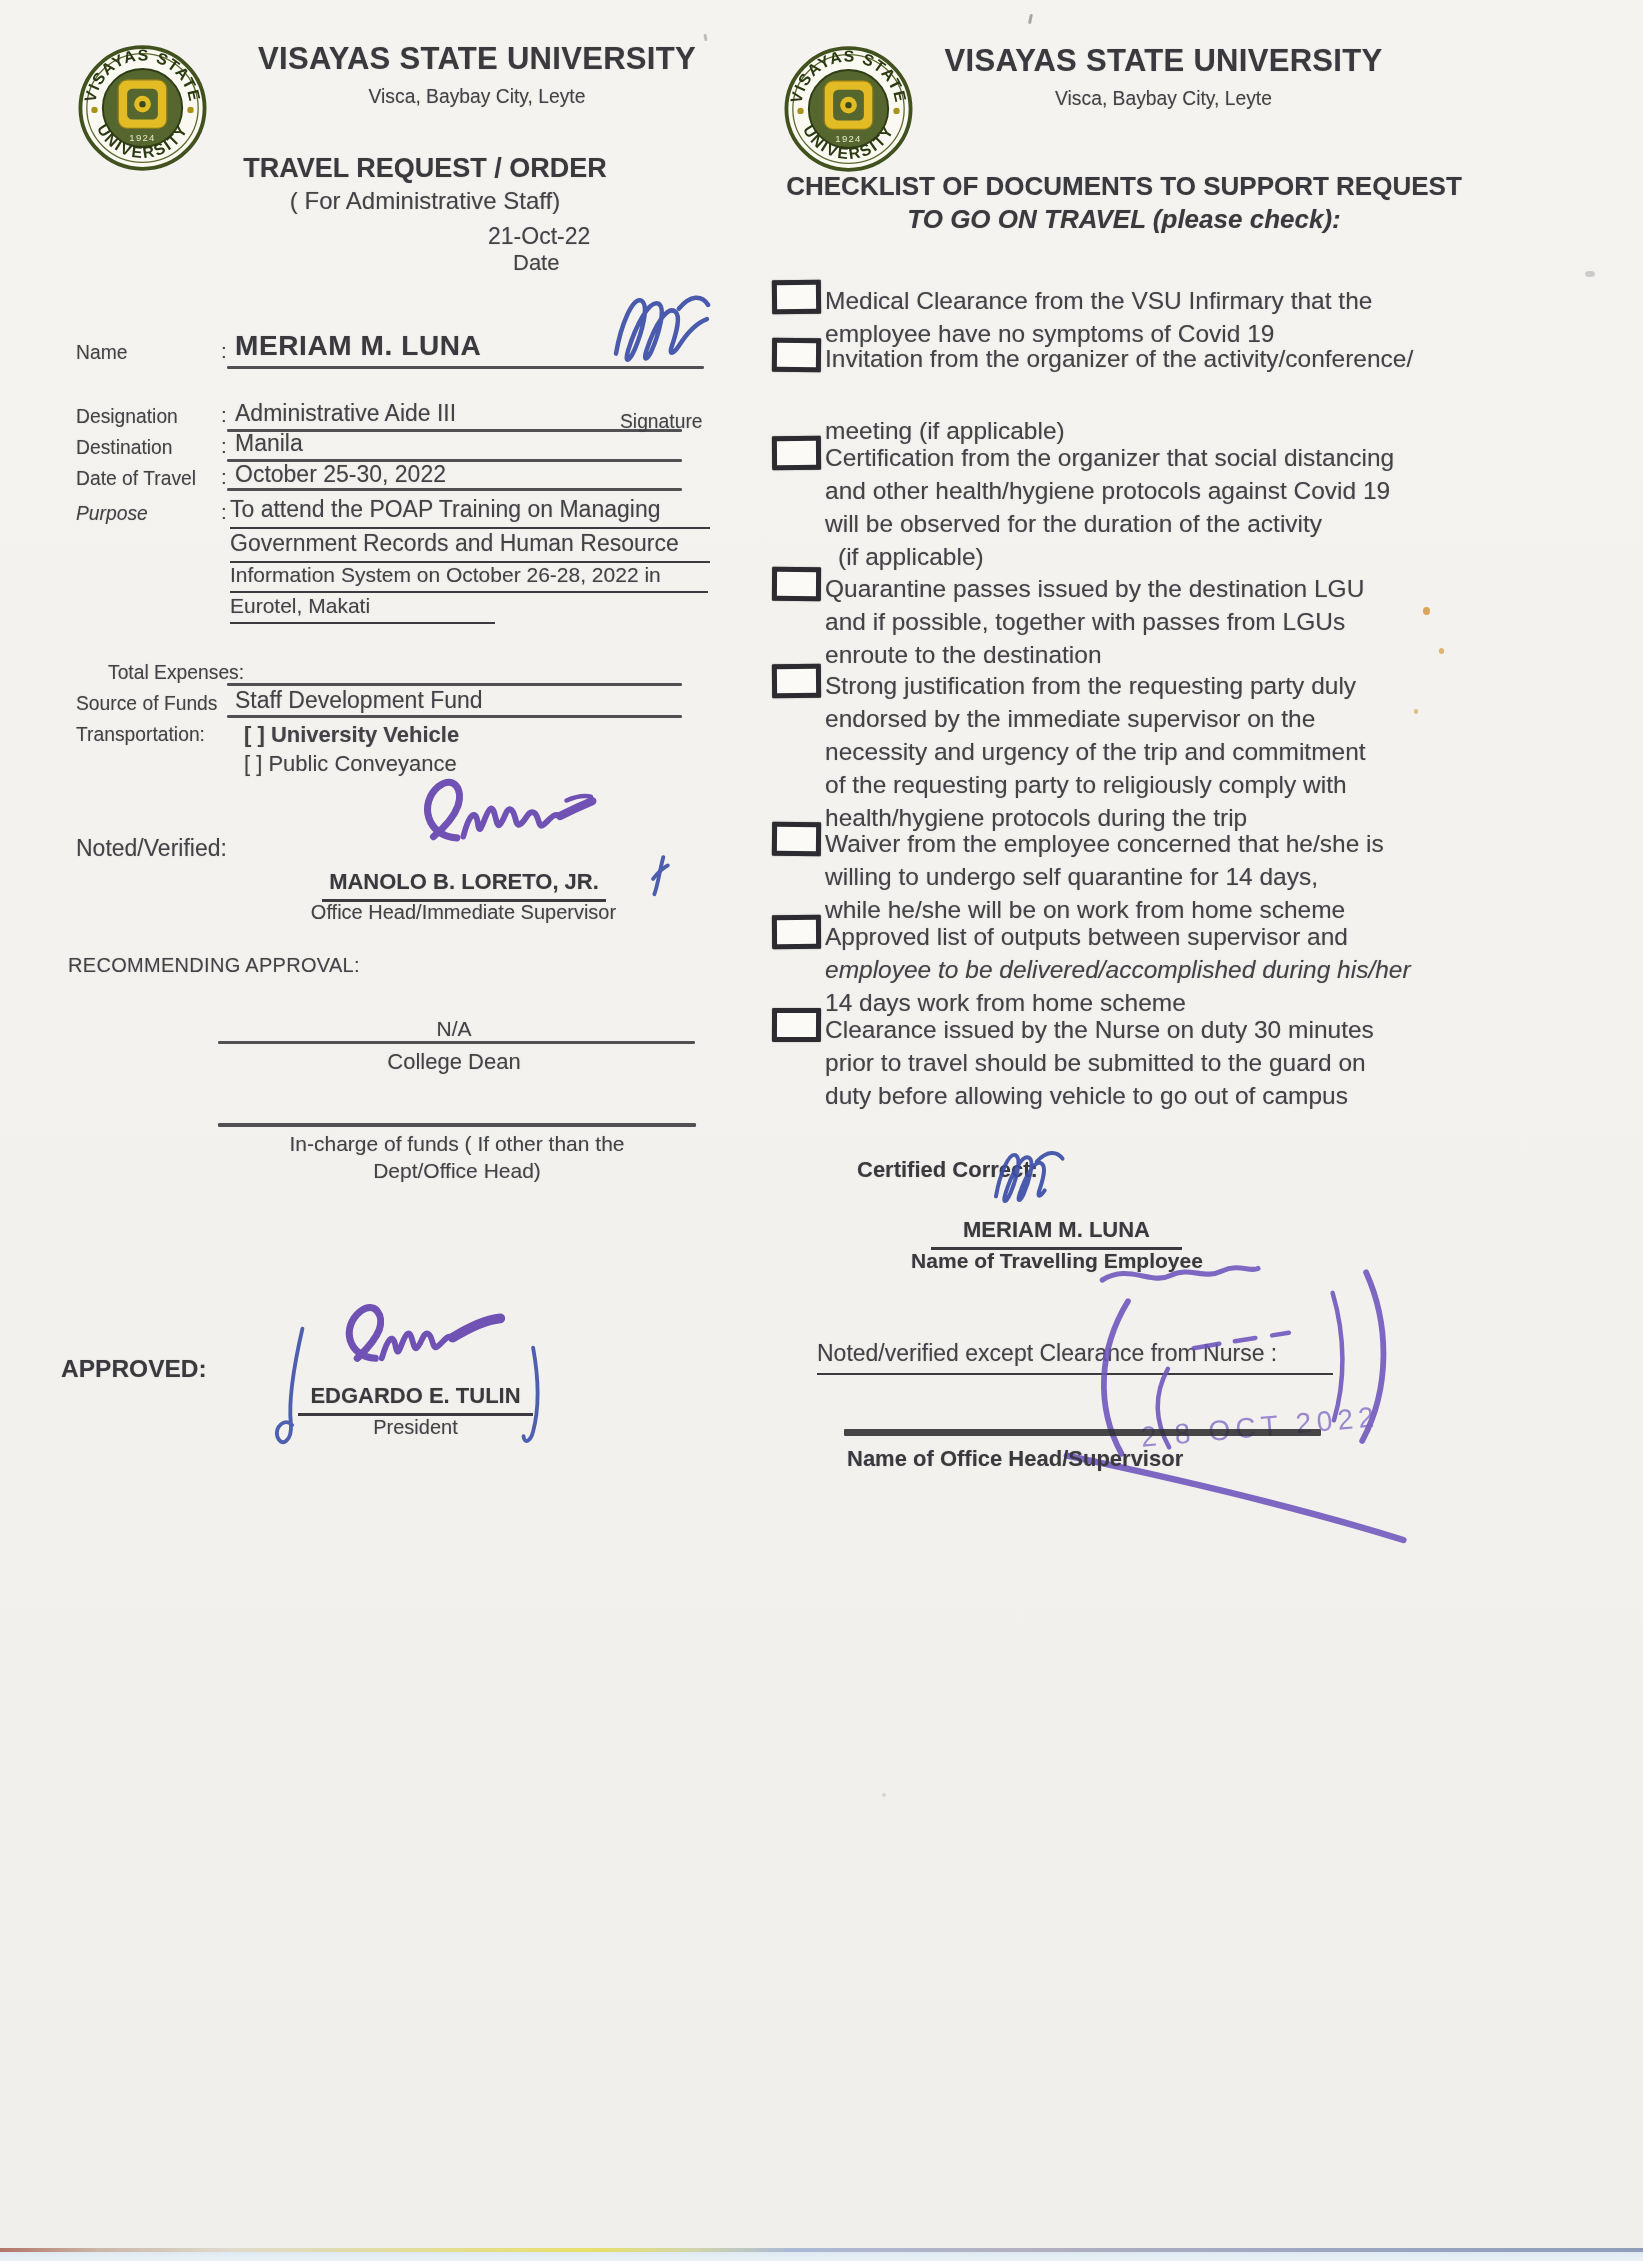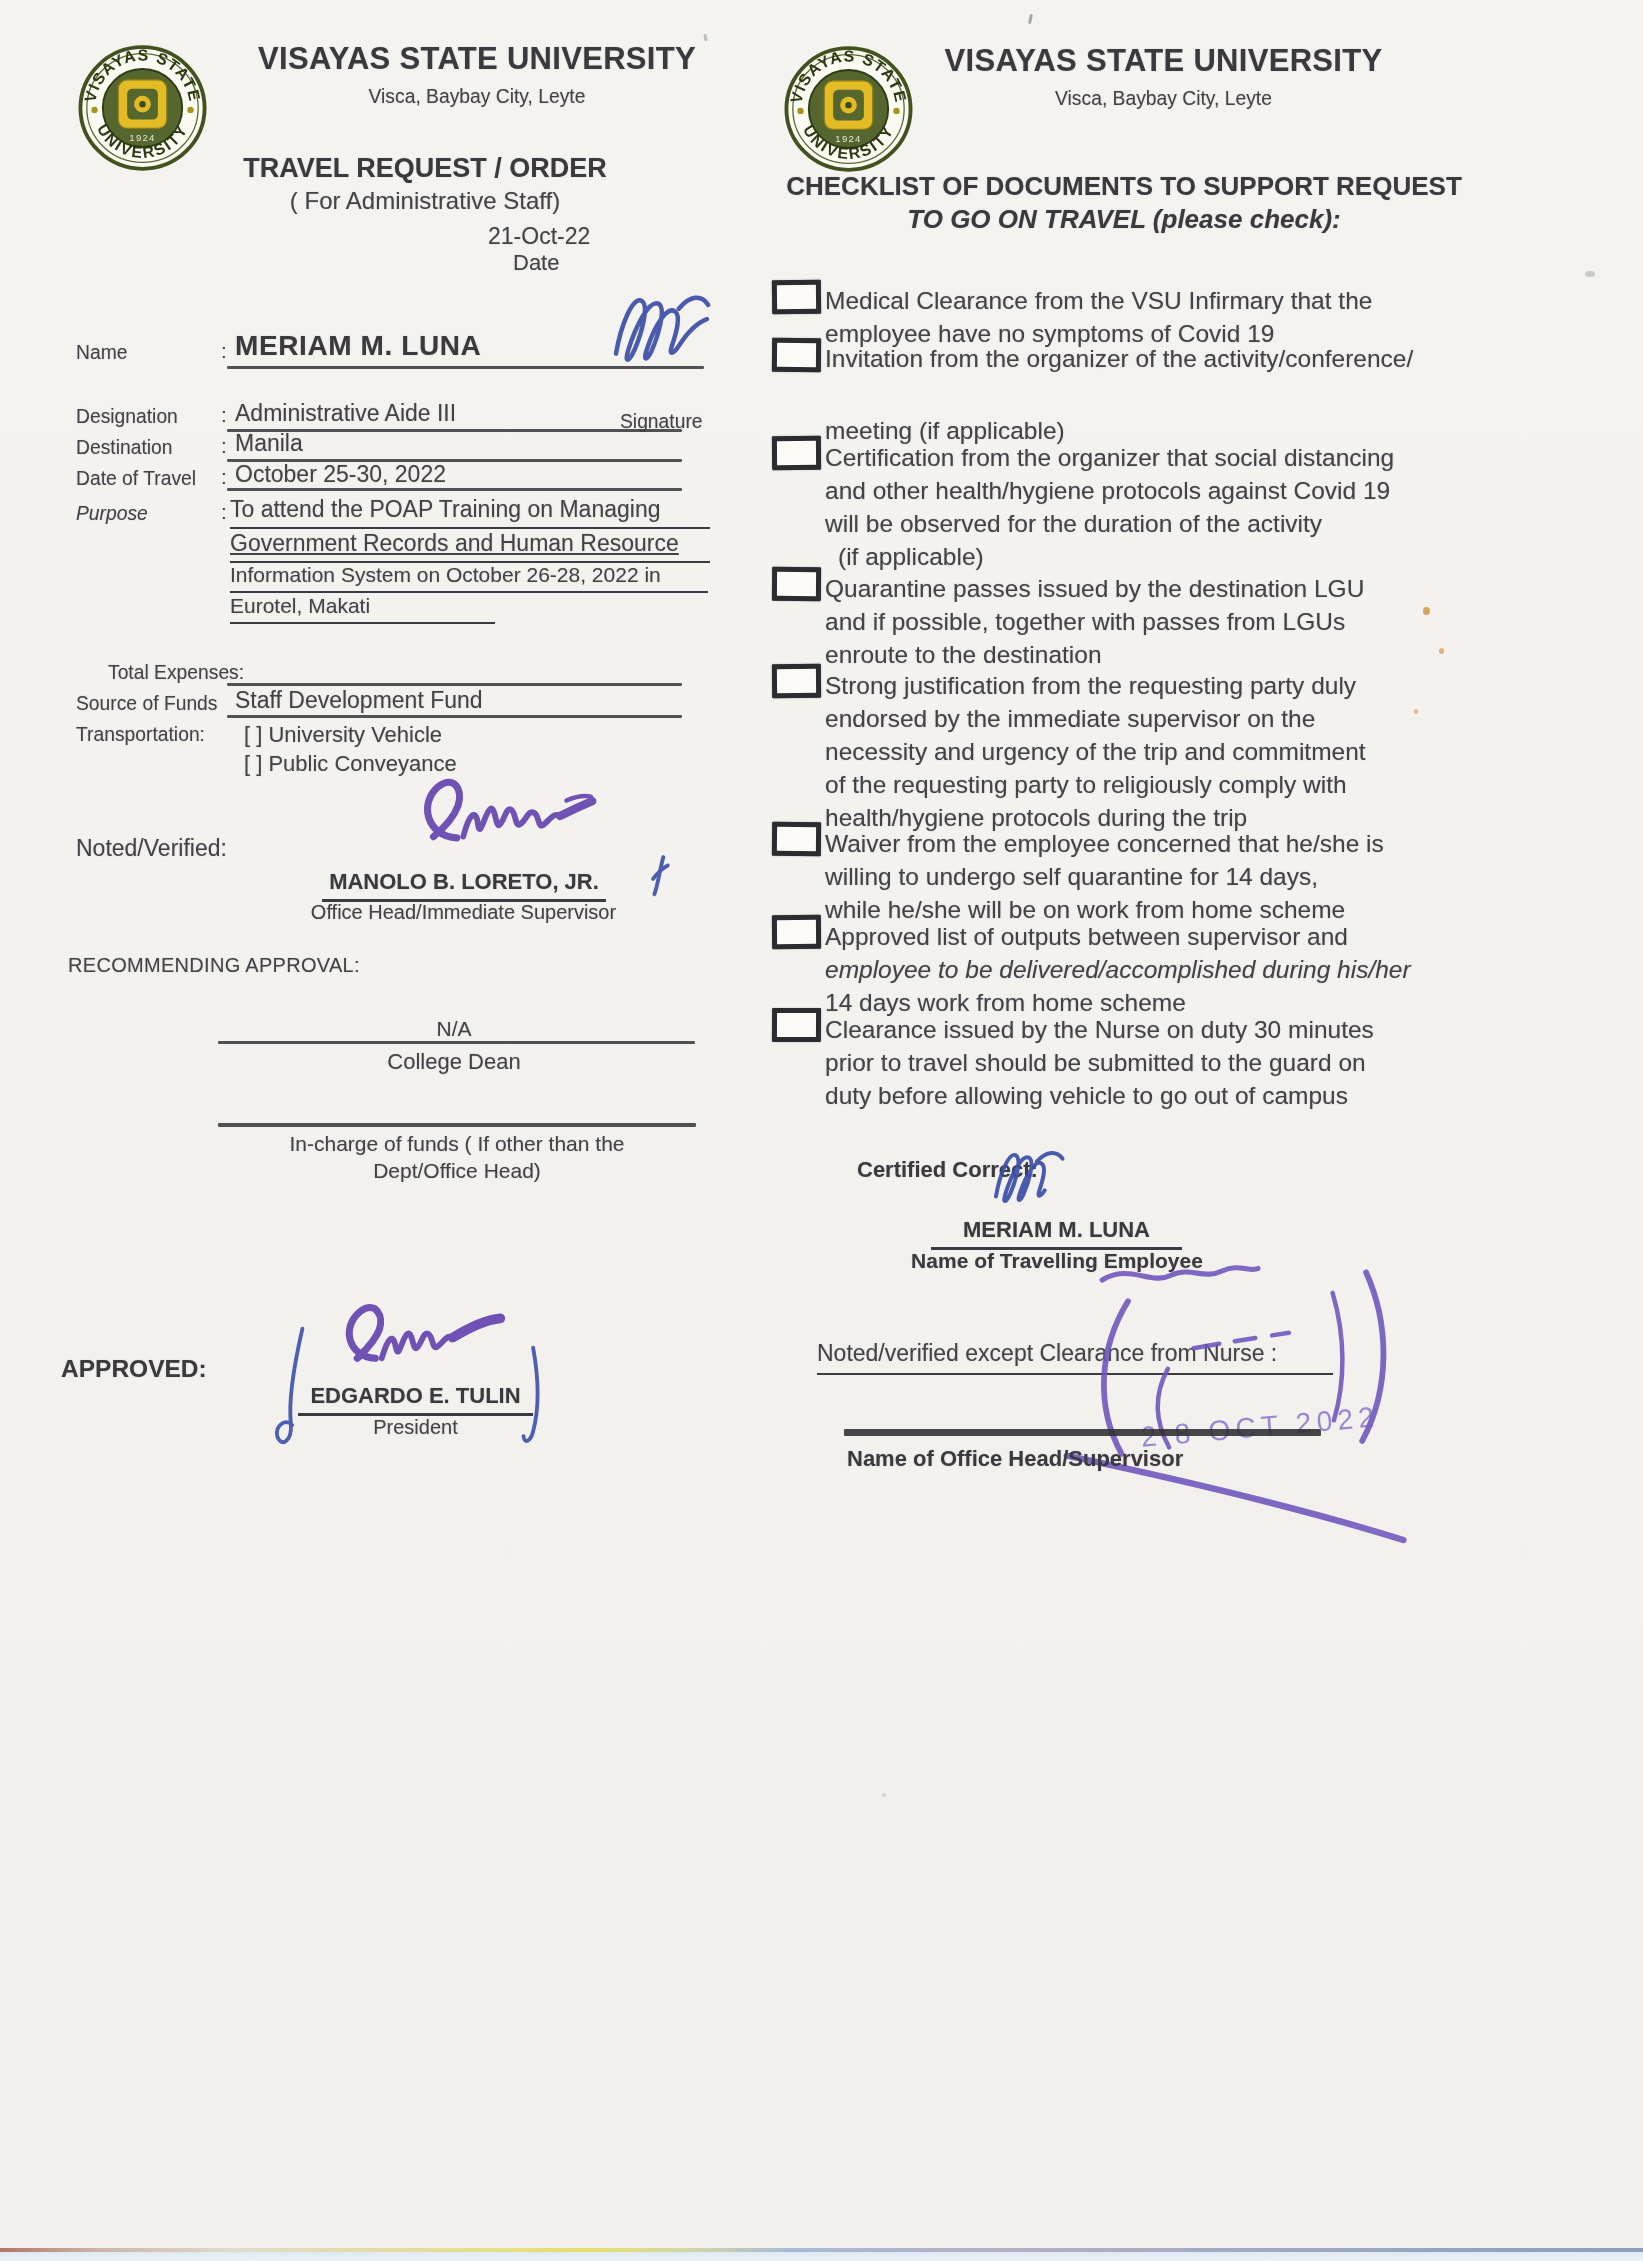--- a/index.html
+++ b/index.html
@@ -80,31 +80,31 @@
   <div class="rule" style="left:227px;top:459px;width:455px;height:2.6px;"></div>
 
   <div class="t" style="left:76px;top:468px;font-size:19.3px;">Date of Travel</div>
   <div class="t" style="left:221px;top:465px;font-size:20.6px;">:</div>
   <div class="t" style="left:235px;top:461px;font-size:23px;">October 25-30, 2022</div>
   <div class="rule" style="left:227px;top:488px;width:455px;height:2.6px;"></div>
 
   <div class="t" style="left:76px;top:503px;font-size:19.3px;font-style:italic;">Purpose</div>
   <div class="t" style="left:221px;top:500px;font-size:20.6px;">:</div>
   <div class="t fill-line" style="left:230px;top:496px;width:480px;font-size:23px;padding-bottom:3.9px;">To attend the POAP Training on Managing</div>
-  <div class="t fill-line" style="left:230px;top:530px;width:480px;font-size:23px;padding-bottom:3.9px;text-decoration:underline;">Government Records and Human Resource</div>
+  <div class="t fill-line" style="left:230px;top:530px;width:480px;font-size:23px;padding-bottom:3.9px;">Government Records and Human Resource</div>
   <div class="t fill-line" style="left:230px;top:563px;width:478px;font-size:21px;padding-bottom:3.9px;">Information System on October 26-28, 2022 in</div>
   <div class="t fill-line" style="left:230px;top:594px;width:265px;font-size:21px;padding-bottom:3.9px;">Eurotel, Makati</div>
 
   <div class="t" style="left:76px;top:662px;font-size:19.3px;margin-left:32px;">Total Expenses:</div>
   <div class="rule" style="left:227px;top:683px;width:455px;height:3.2px;"></div>
   <div class="t" style="left:76px;top:693px;font-size:19.3px;">Source of Funds</div>
   <div class="t" style="left:235px;top:687px;font-size:23px;">Staff Development Fund</div>
   <div class="rule" style="left:227px;top:715px;width:455px;height:3.2px;"></div>
   <div class="t" style="left:76px;top:724px;font-size:19.3px;">Transportation:</div>
-  <div class="t" style="left:244px;top:722px;font-size:22px;">[ ] University Vehicle</div>
+  <div class="t" style="left:244px;top:722px;font-size:22px;font-weight:bold;">[ ] University Vehicle</div>
   <div class="t" style="left:244px;top:751px;font-size:22px;">[ ] Public Conveyance</div>
 
   <div class="t" style="left:76px;top:835px;font-size:23px;">Noted/Verified:</div>
   <svg style="left:400px;top:772px;" width="200" height="97" viewBox="0 0 310 150">
     <g fill="none" stroke="#6a4ab2" stroke-linecap="round" opacity=".95">
       <path stroke-width="11" d="M88,102 C42,100 28,48 60,22 C84,4 98,28 90,52 C82,74 64,90 52,100"></path>
       <path stroke-width="9" d="M98,100 C108,62 118,56 121,82 C124,104 132,62 140,57 C148,52 148,86 154,82 C162,76 164,54 172,58 C180,62 178,86 186,81 C196,75 198,58 208,63 C216,68 214,88 222,82 C232,74 238,62 248,68"></path>
       <path stroke-width="13" d="M248,68 C268,58 286,50 298,45"></path>
       <path stroke-width="7" d="M258,44 C272,38 286,36 296,38"></path>
     </g>

